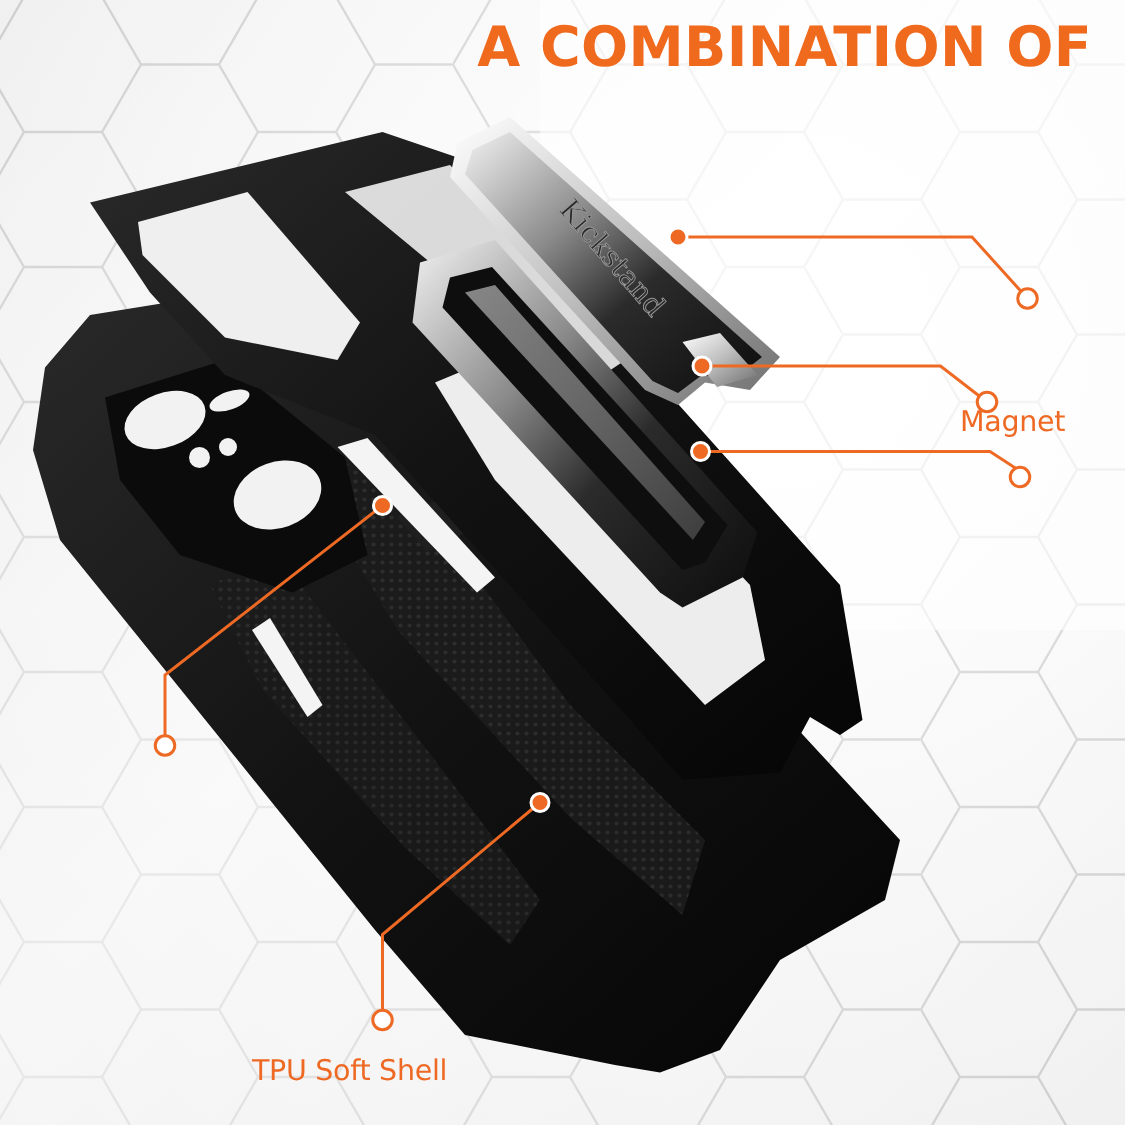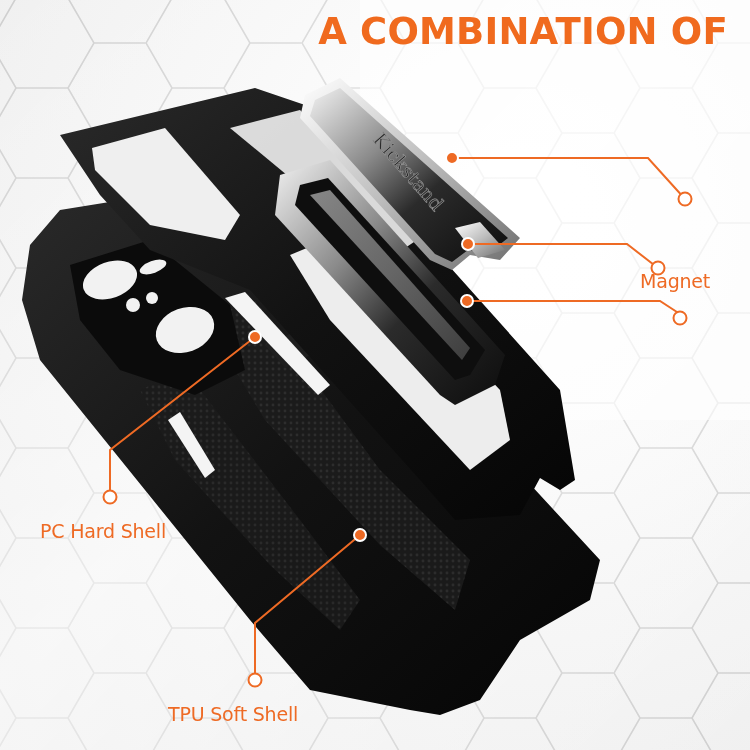--- a/index.html
+++ b/index.html
@@ -131,16 +131,15 @@
       <circle cx="110" cy="497" r="6.5"></circle>
       <circle cx="255" cy="680" r="6.5"></circle>
     </g>
   </svg>
 
   <div class="title">
     <div class="l1">A COMBINATION OF</div>
   </div>
 
   <div class="label" style="left:612px; top:270px;margin-left:28px;">Magnet</div>
-  <div class="label" style="left:40px; top:520px;">PC Hard Shell</div>
   <div class="label" style="left:168px; top:703px;">TPU Soft Shell</div>
 
 </div>
 
 </body></html>

